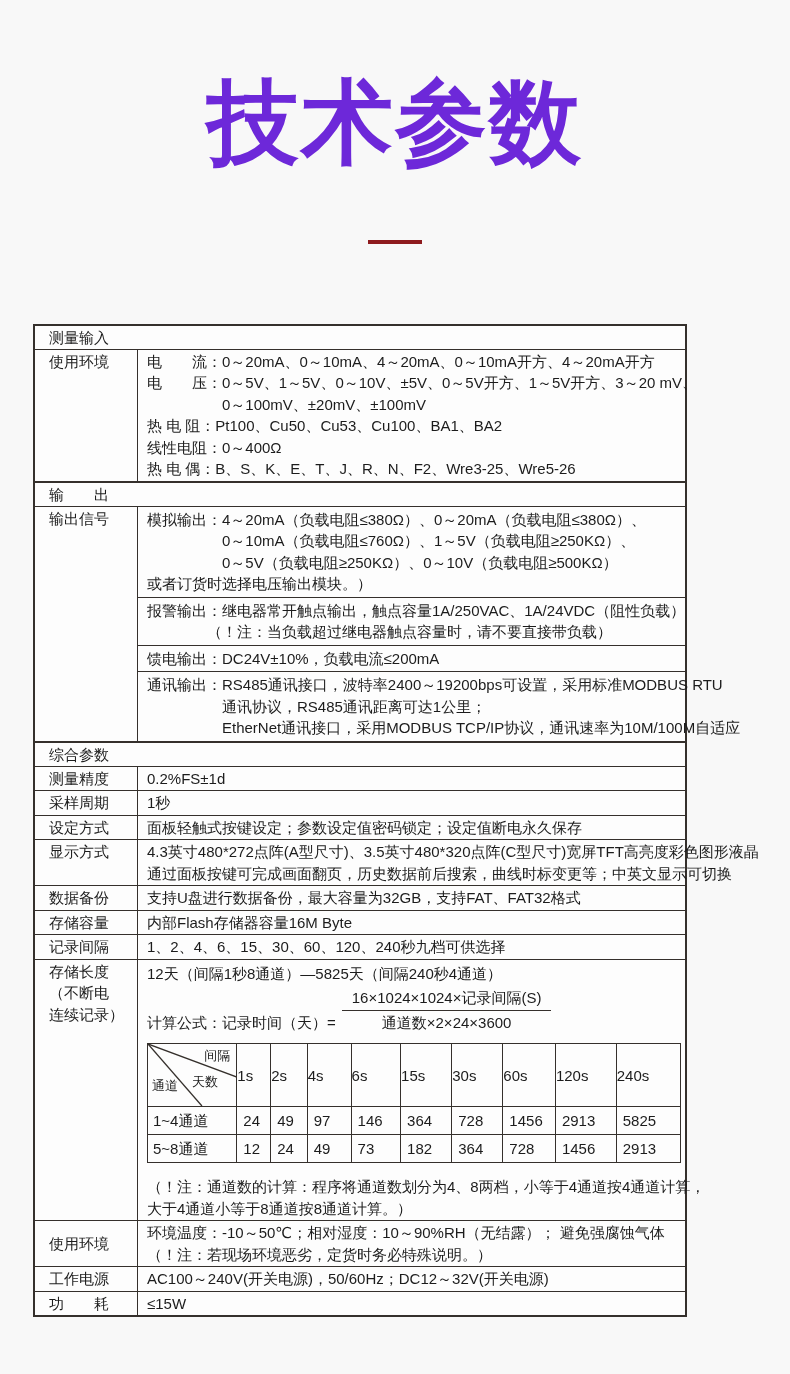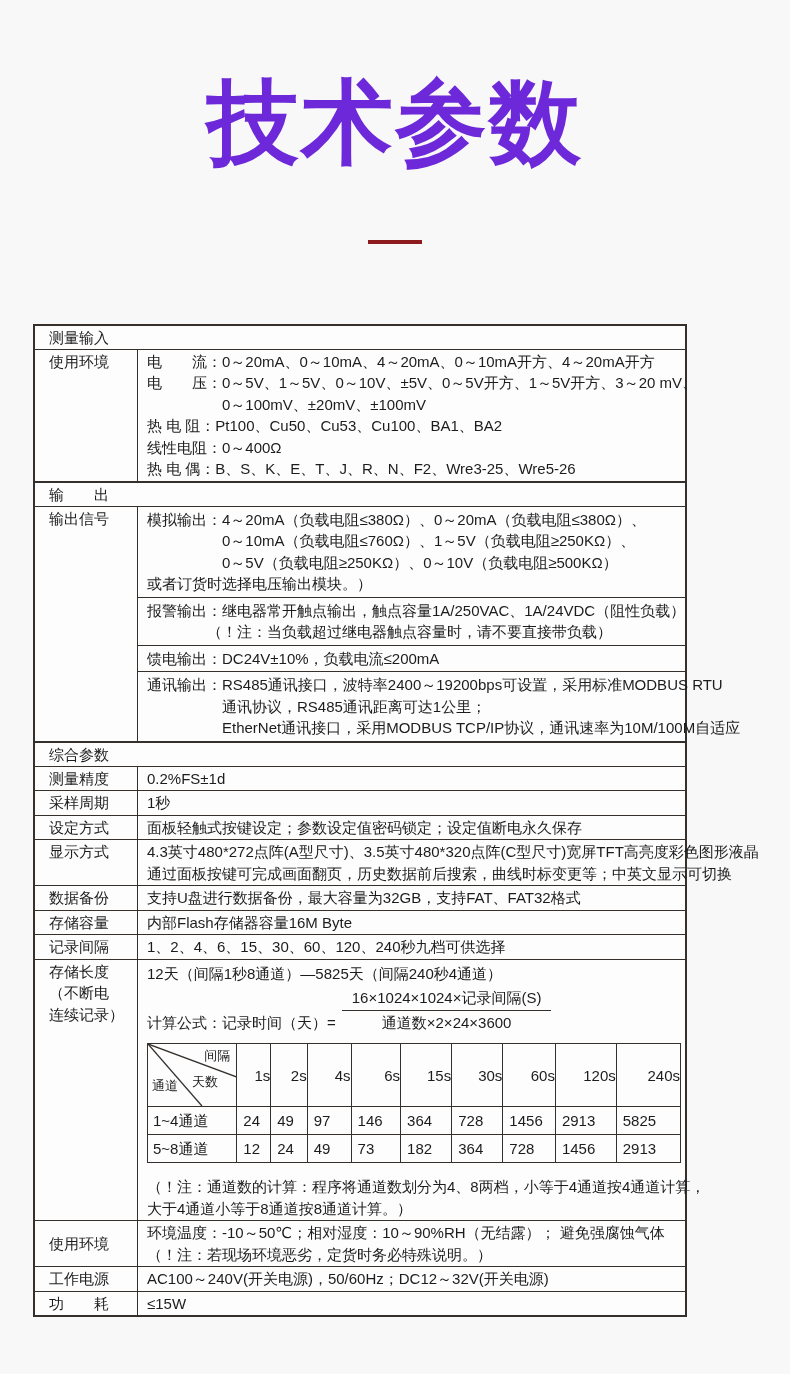--- a/index.html
+++ b/index.html
@@ -29,21 +29,21 @@
   .block{padding:2px 4px 2px 9px;}
   .block + .block{border-top:1.5px solid var(--bd);}
 
   .formula{display:flex;align-items:flex-end;margin:3px 0 2px 0;line-height:21.5px;white-space:nowrap;}
   .frac{display:inline-block;text-align:center;margin-left:6px;}
   .frac .num{display:block;padding:0 10px 1px 10px;border-bottom:1.8px solid var(--bd);}
   .frac .den{display:block;padding-top:1px;}
 
   .days-table{border-collapse:collapse;table-layout:fixed;margin:10px 0 0 0;background:var(--cellbg);}
   .days-table td{border:1.5px solid var(--bd);padding:0 0 0 6px;line-height:27px;white-space:nowrap;overflow:hidden;}
-  .days-table tr.head td{height:62px;text-align:right;vertical-align:middle;padding:0;margin-left:24px;}
+  .days-table tr.head td{height:62px;text-align:left;vertical-align:middle;padding:0;margin-left:24px;}
   .days-table td.rl{padding-left:5px;}
   .corner{position:relative;padding:0;}
   .corner svg{position:absolute;left:0;top:0;width:100%;height:100%;display:block;}
   .corner span{position:absolute;font-size:13px;line-height:13px;}
   .corner .c-top{top:5px;right:6px;}
   .corner .c-mid{top:31px;left:44px;}
   .corner .c-bot{bottom:14px;left:4px;}
 
   .note{margin-top:13px;}
   .range-line{margin-top:2px;}

